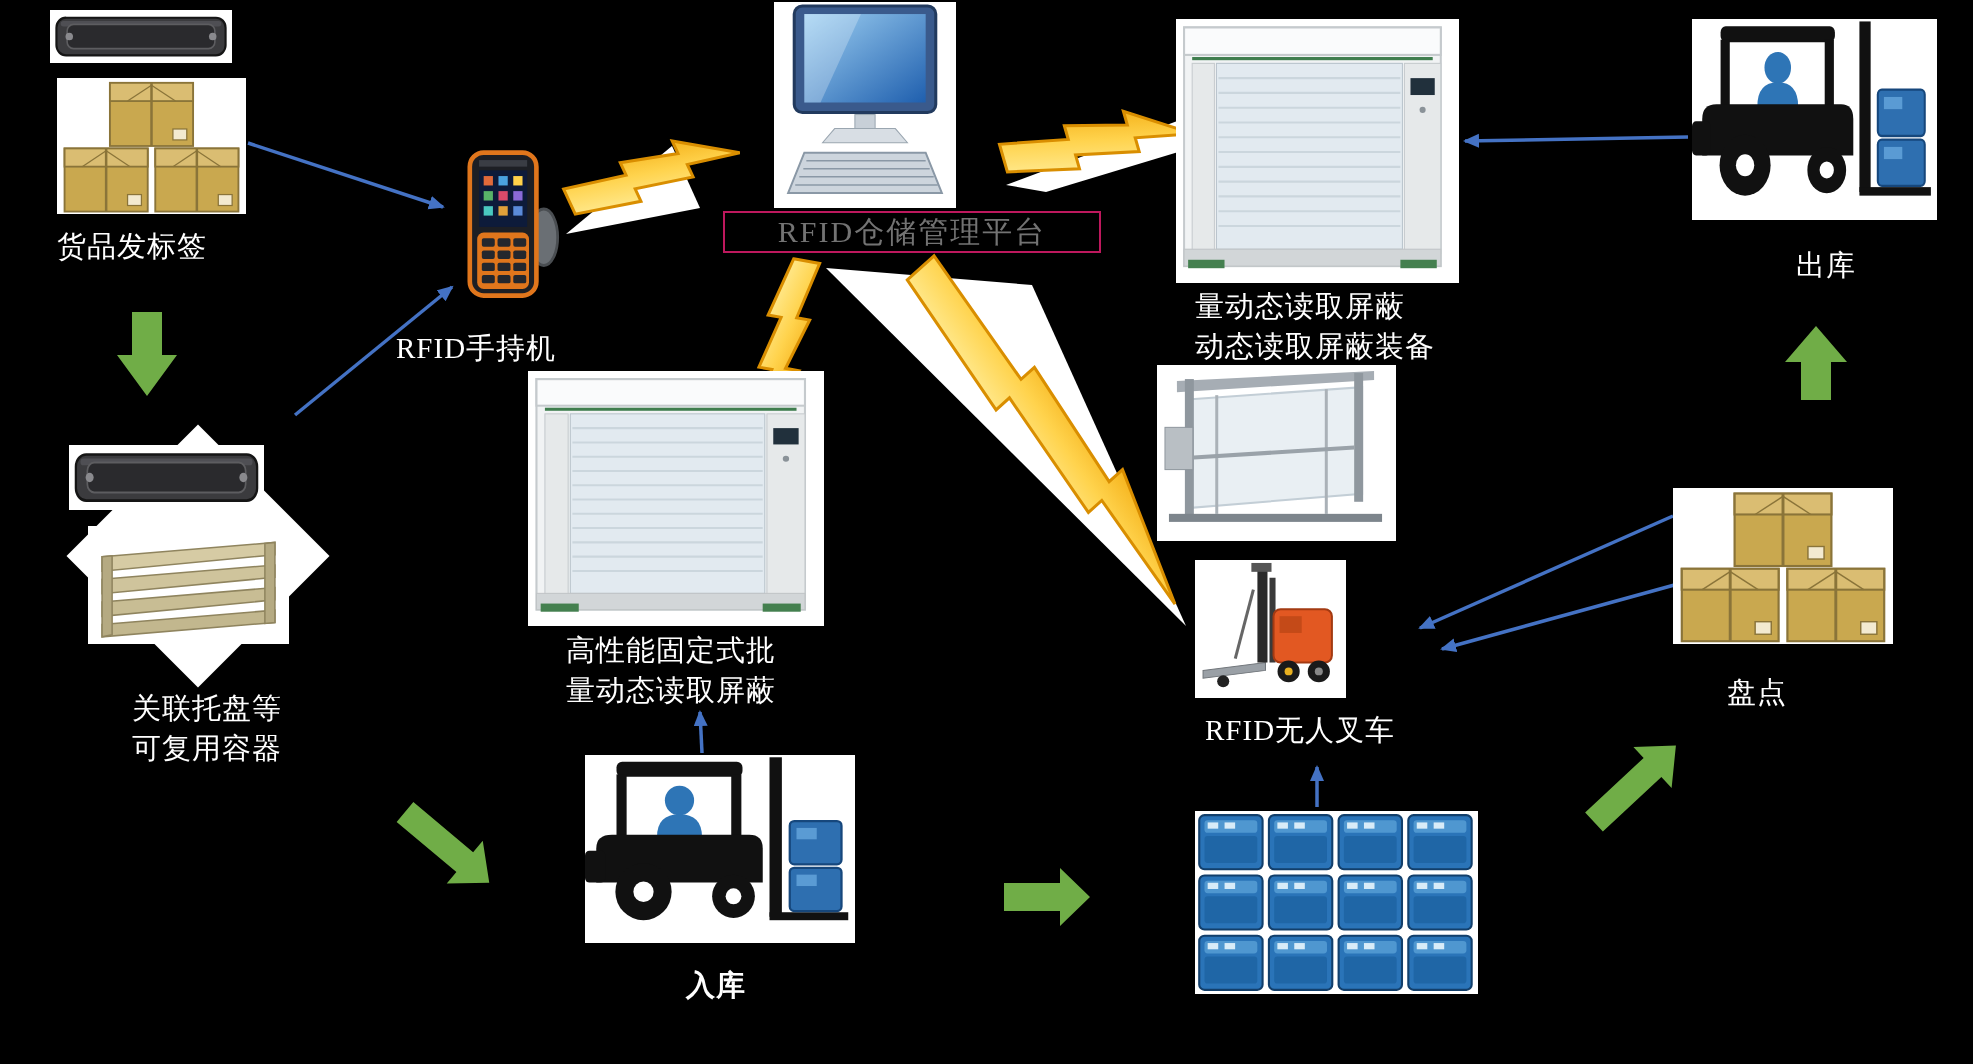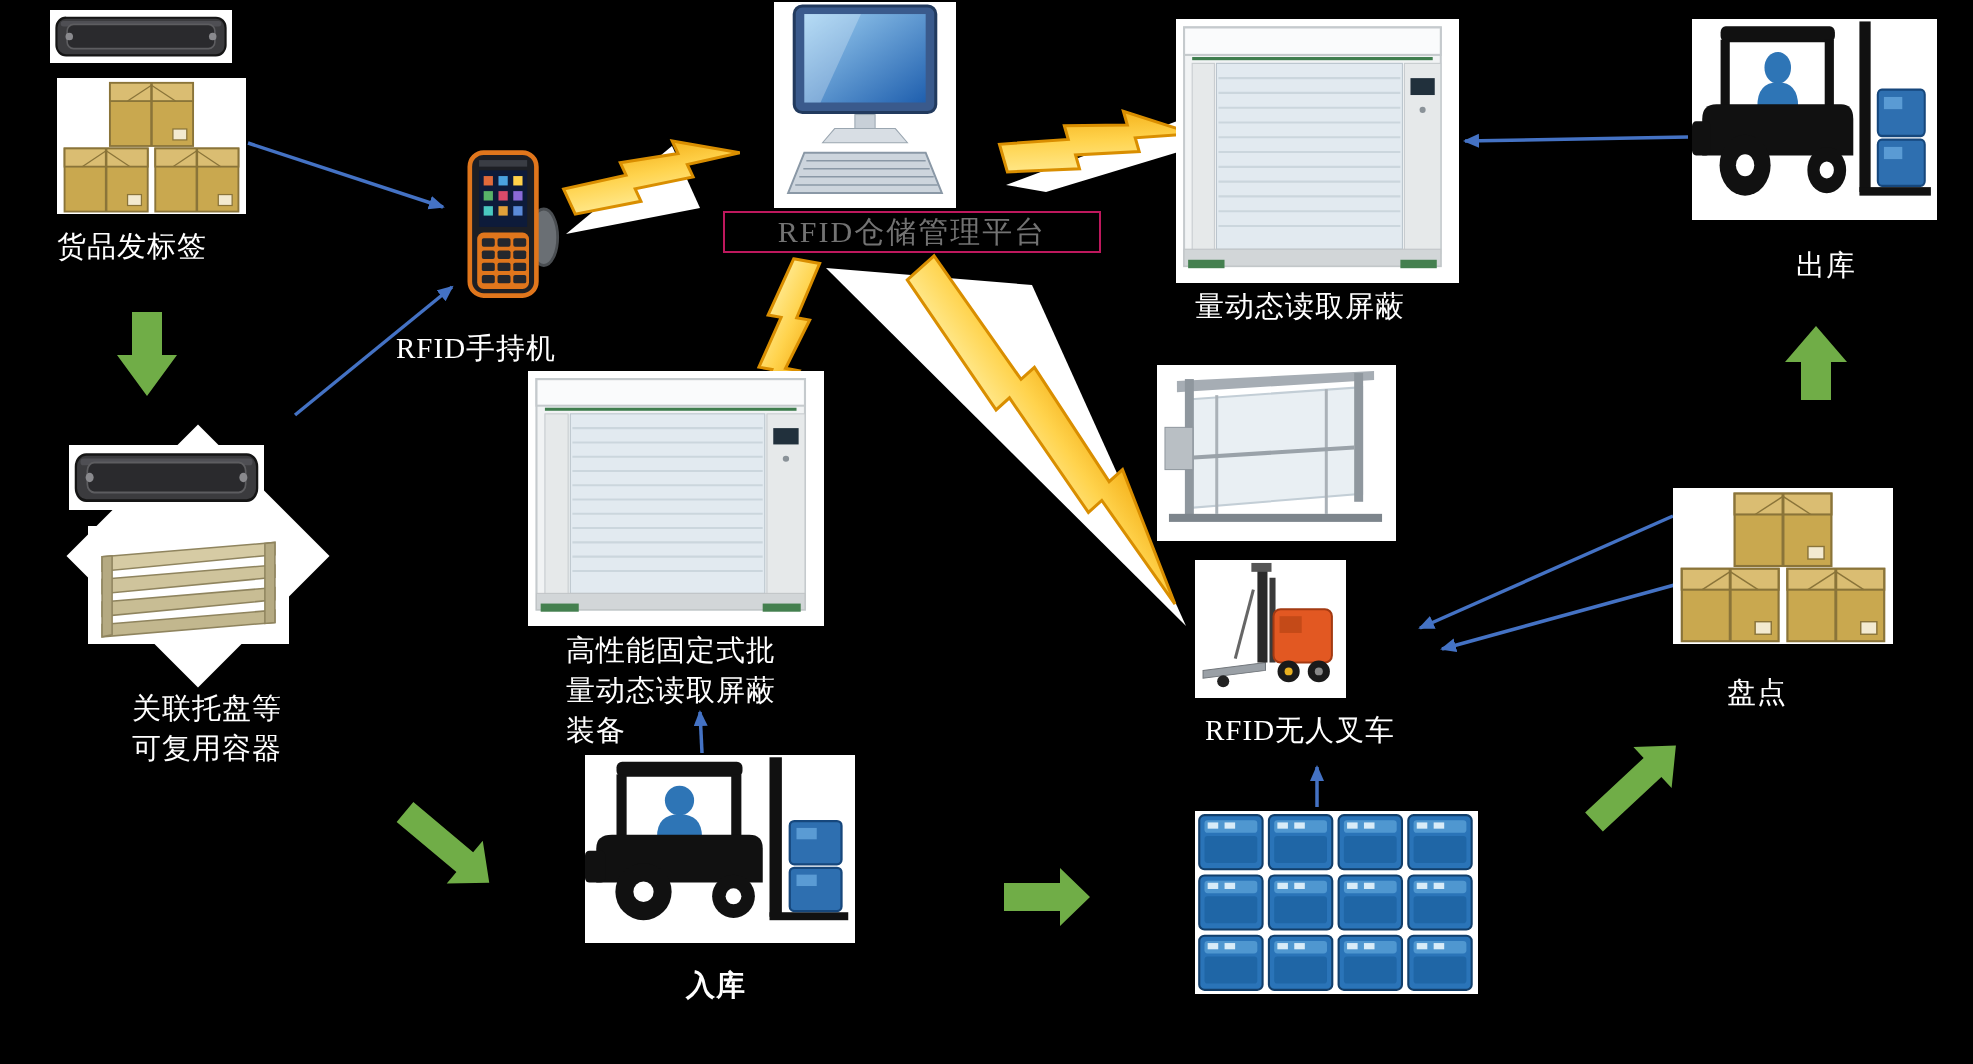--- a/index.html
+++ b/index.html
@@ -216,20 +216,21 @@
     <span>RFID仓储管理平台</span>
   </div>
 
   <div class="card" style="left:1176px; top:19px; width:283px; height:264px;">
     <svg viewBox="0 0 280 250" preserveAspectRatio="none">
       <use href="#gateShape"></use>
     </svg>
   </div>
   <div class="lbl" style="left:1195px; top:286px;">
     <div>量动态读取屏蔽</div>
+    <div>动态读取屏蔽装备</div>
   </div>
 
   <div class="card" style="left:1692px; top:19px; width:245px; height:201px;">
     <svg viewBox="0 0 240 165" preserveAspectRatio="none">
       <use href="#forkliftShape"></use>
     </svg>
   </div>
   <div class="lbl" style="left:1796px; top:245px;">出库</div>
 
   <div class="diamond-wrap" style="left:66px; top:424px; width:264px; height:264px;">
@@ -258,21 +259,20 @@
   </div>
 
   <div class="card" style="left:528px; top:371px; width:296px; height:255px;">
     <svg viewBox="0 0 280 250" preserveAspectRatio="none">
       <use href="#gateShape"></use>
     </svg>
   </div>
   <div class="lbl" style="left:566px; top:630px;">
     <div>高性能固定式批</div>
     <div>量动态读取屏蔽</div>
-    <div>装备</div>
   </div>
 
   <div class="card" style="left:1157px; top:365px; width:239px; height:176px;">
     <svg viewBox="0 0 240 175" preserveAspectRatio="none">
       <polygon points="34,34 206,22 206,128 34,142" fill="#e9eff3" stroke="#c3ced6" stroke-width="2"></polygon>
       <polygon points="20,16 218,6 218,15 20,27" fill="#a6adb4"></polygon>
       <rect x="28" y="14" width="9" height="138" fill="#8f979e"></rect>
       <rect x="198" y="8" width="9" height="128" fill="#8f979e"></rect>
       <line x1="60" y1="148" x2="60" y2="30" stroke="#aab1b7" stroke-width="3"></line>
       <line x1="170" y1="148" x2="170" y2="24" stroke="#aab1b7" stroke-width="3"></line>

